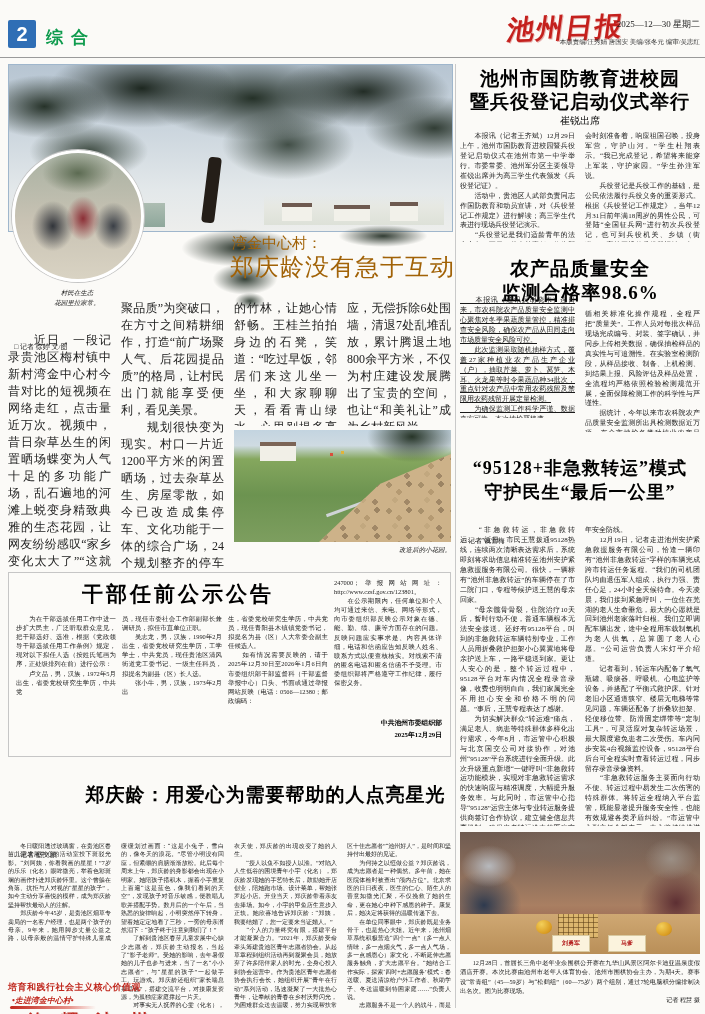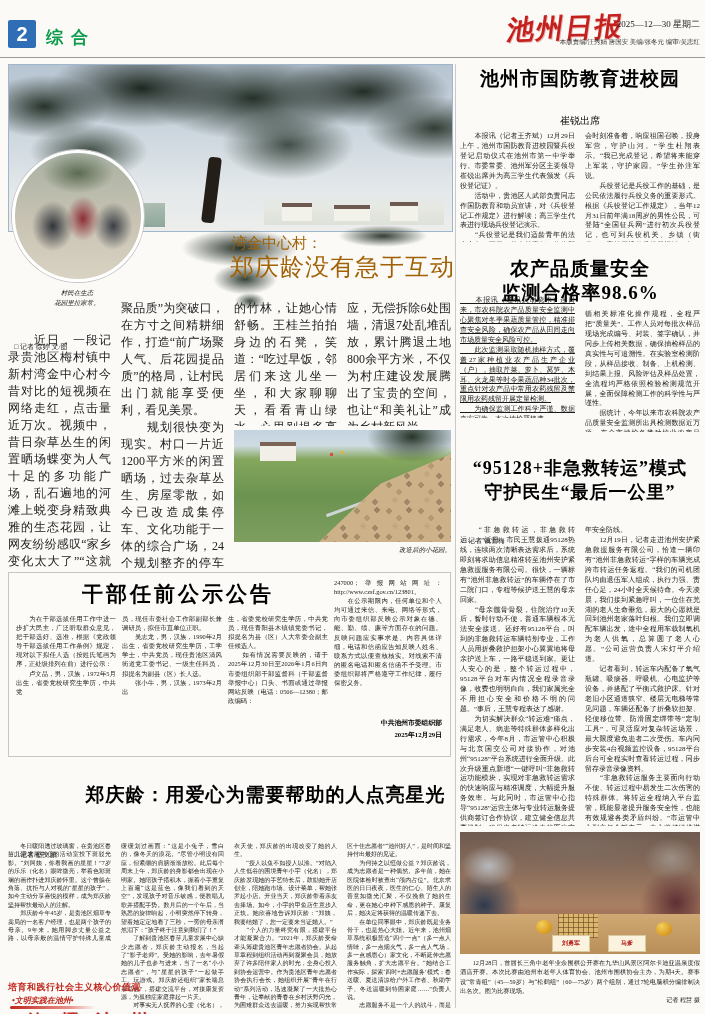--- a/index.html
+++ b/index.html
@@ -216,25 +216,26 @@
   <div class="abs just tiny-col" style="left:234px;top:842px;width:103px;height:166px;">衣天使，郑庆龄的出现改变了她的人生。
 　　“授人以鱼不如授人以渔。”对陷入人生低谷的困境青年小宇（化名），郑庆龄发现她的手艺特长后，鼓励她开店创业，陪她跑市场、设计菜单，帮她张罗起小店。开业当天，郑庆龄带着亲友去捧场。如今，小宇的甲鱼店生意步入正轨。她欣喜地告诉郑庆龄：“郑姨，我要结婚了，您一定要来当证婚人。”
 　　“个人的力量终究有限，搭建平台才能凝聚合力。”2021年，郑庆龄受命牵头筹建贵池区青年志愿者协会。从起草章程到组织活动再到凝聚会员，她放弃了许多陪伴家人的时光，全身心投入到协会运营中。作为贵池区青年志愿者协会执行会长，她组织开展“青年在行动”系列活动，迅速凝聚了一大批热心青年，让奉献的青春在乡村沃野闪光，为困难群众送去温暖，努力实现帮扶常态化。</div>
   <div class="abs just tiny-col" style="left:347px;top:842px;width:104px;height:166px;">区十佳志愿者”“池州好人”，是时间和坚持付出最好的见证。
 　　为何持之以恒做公益？郑庆龄说，成为志愿者是一种偶然。多年前，她在医院体检时被查出“颅内占位”。北京求医的日日夜夜，医生的仁心、陌生人的善意如微光汇聚，不仅挽救了她的生命，更在她心中种下感恩的种子。康复后，她决定将获得的温暖传递下去。
 　　在单位同事眼中，郑庆龄既是业务骨干，也是热心大姐。近年来，池州烟草系统积极营造“四个一点”（多一点人情味，多一点烟火气，多一点人气场，多一点感恩心）家文化，不断延伸志愿服务触角，扩大志愿平台。“她结合工作实际，探索‘四时+志愿服务’模式：春送暖、夏送清凉给户外工作者、秋助学子、冬送温暖到特困家庭……”负责人说。
 　　志愿服务不是一个人的战斗，而是一群人的同行。郑庆龄说：“我时常思考，如何让公益服务更具时效性？如何将帮扶中发现的共性问题转化为更有力的政策建议……”在她的带动下，越来越多的人加入到志愿者队伍，为需要帮助的特殊群体尽一分力、发一分光。</div>
 
   <div class="abs slogan">
     <div class="slg1">培育和践行社会主义核心价值观</div>
-    <div class="slg2">•文明实践在池州•</div>
+    <div class="slg2">•走进湾金中心村•</div>
     <div class="slg3">德 耀 池 州</div>
   </div>
 
   <div class="abs rtitle" style="left:458px;top:66px;">池州市国防教育进校园</div>
+  <div class="abs rtitle" style="left:458px;top:89px;">暨兵役登记启动仪式举行</div>
   <div class="abs rsub" style="left:458px;top:114px;">崔锐出席</div>
   <div class="abs just rcol" style="left:460px;top:132px;width:115px;height:110px;">　　本报讯（记者王齐斌）12月29日上午，池州市国防教育进校园暨兵役登记启动仪式在池州市第一中学举行。市委常委、池州军分区主要领导崔锐出席并为高三学生代表颁发《兵役登记证》。
 　　活动中，贵池区人武部负责同志作国防教育和动员宣讲，对《兵役登记工作规定》进行解读；高三学生代表进行现场兵役登记演示。
 　　“兵役登记是我们适龄青年的法定义务，更是一份光荣责任。作为新时代学生，既要学好文化课，也要增强国防观念。我</div>
   <div class="abs just rcol" style="left:585px;top:132px;width:115px;height:110px;">会时刻准备着，响应祖国召唤，投身军营，守护山河。”学生杜翔表示。“我已完成登记，希望将来能穿上军装，守护家园。”学生孙注军说。
 　　兵役登记是兵役工作的基础，是公民依法履行兵役义务的重要形式。根据《兵役登记工作规定》，当年12月31日前年满18周岁的男性公民，可登陆“全国征兵网”进行初次兵役登记，也可到兵役机关、乡镇（街道）、高校开设的兵役登记站（点）进行现场登记，登记时间为每年1月1日至10月31日。</div>
 
   <div class="abs rtitle" style="left:458px;top:256px;">农产品质量安全</div>
   <div class="abs rtitle" style="left:458px;top:280px;">监测合格率98.6%</div>
   <div class="abs just rcol" style="left:460px;top:296px;width:115px;height:122px;text-decoration:underline;">　　本报讯（通讯员胡晓木）连日来，市农科院农产品质量安全监测中心聚焦对冬季果蔬质量管控，精准排查安全风险，确保农产品从田间走向市场质量安全风险可控。

